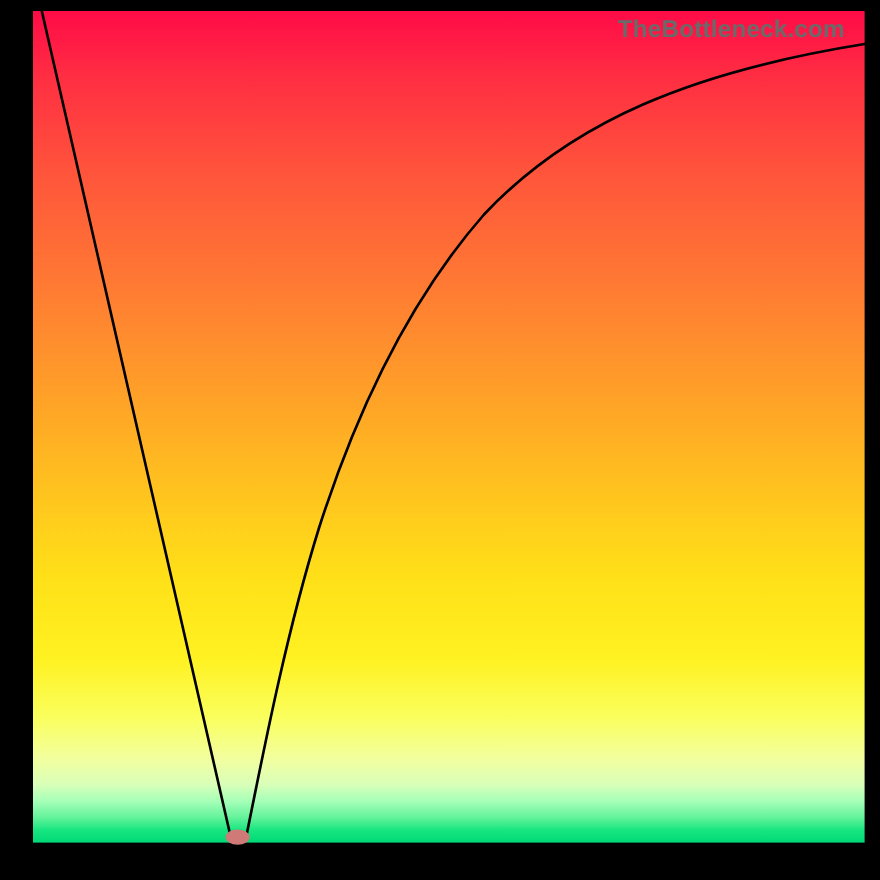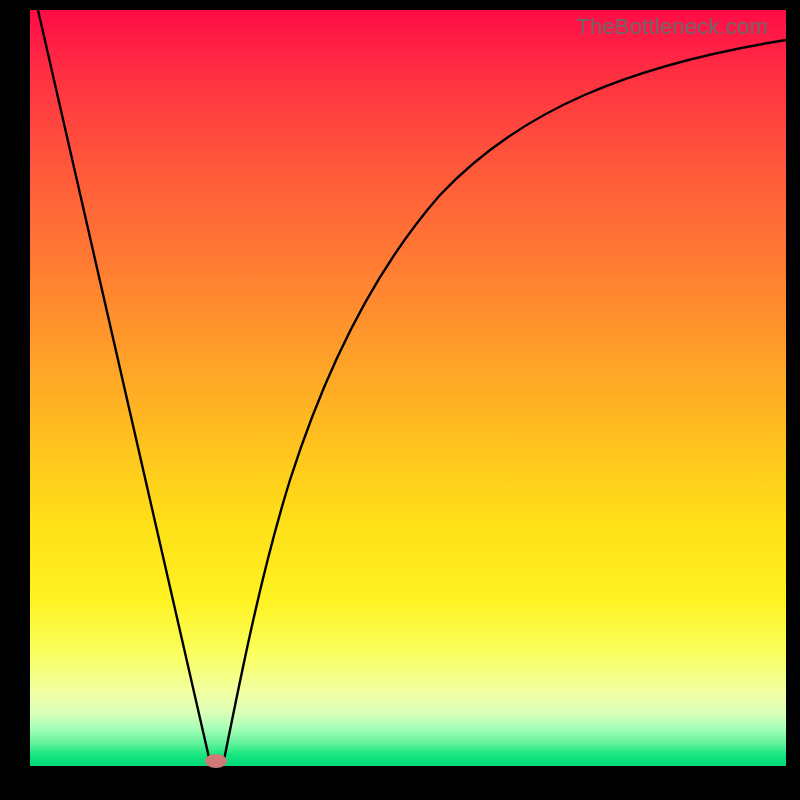--- a/index.html
+++ b/index.html
@@ -41,21 +41,21 @@
       #17e680 98.5%,
       #00d977 100%);
   }
   .watermark {
     position: absolute;
     top: 4px;
     right: 18px;
     color: #6a6a6a;
     font-size: 22px;
     letter-spacing: 0.2px;
-    font-weight: 400;
+    font-weight: 700;
     user-select: none;
   }
   svg.curve {
     position: absolute;
     left: 0;
     top: 0;
     width: 756px;
     height: 756px;
     overflow: visible;
   }

